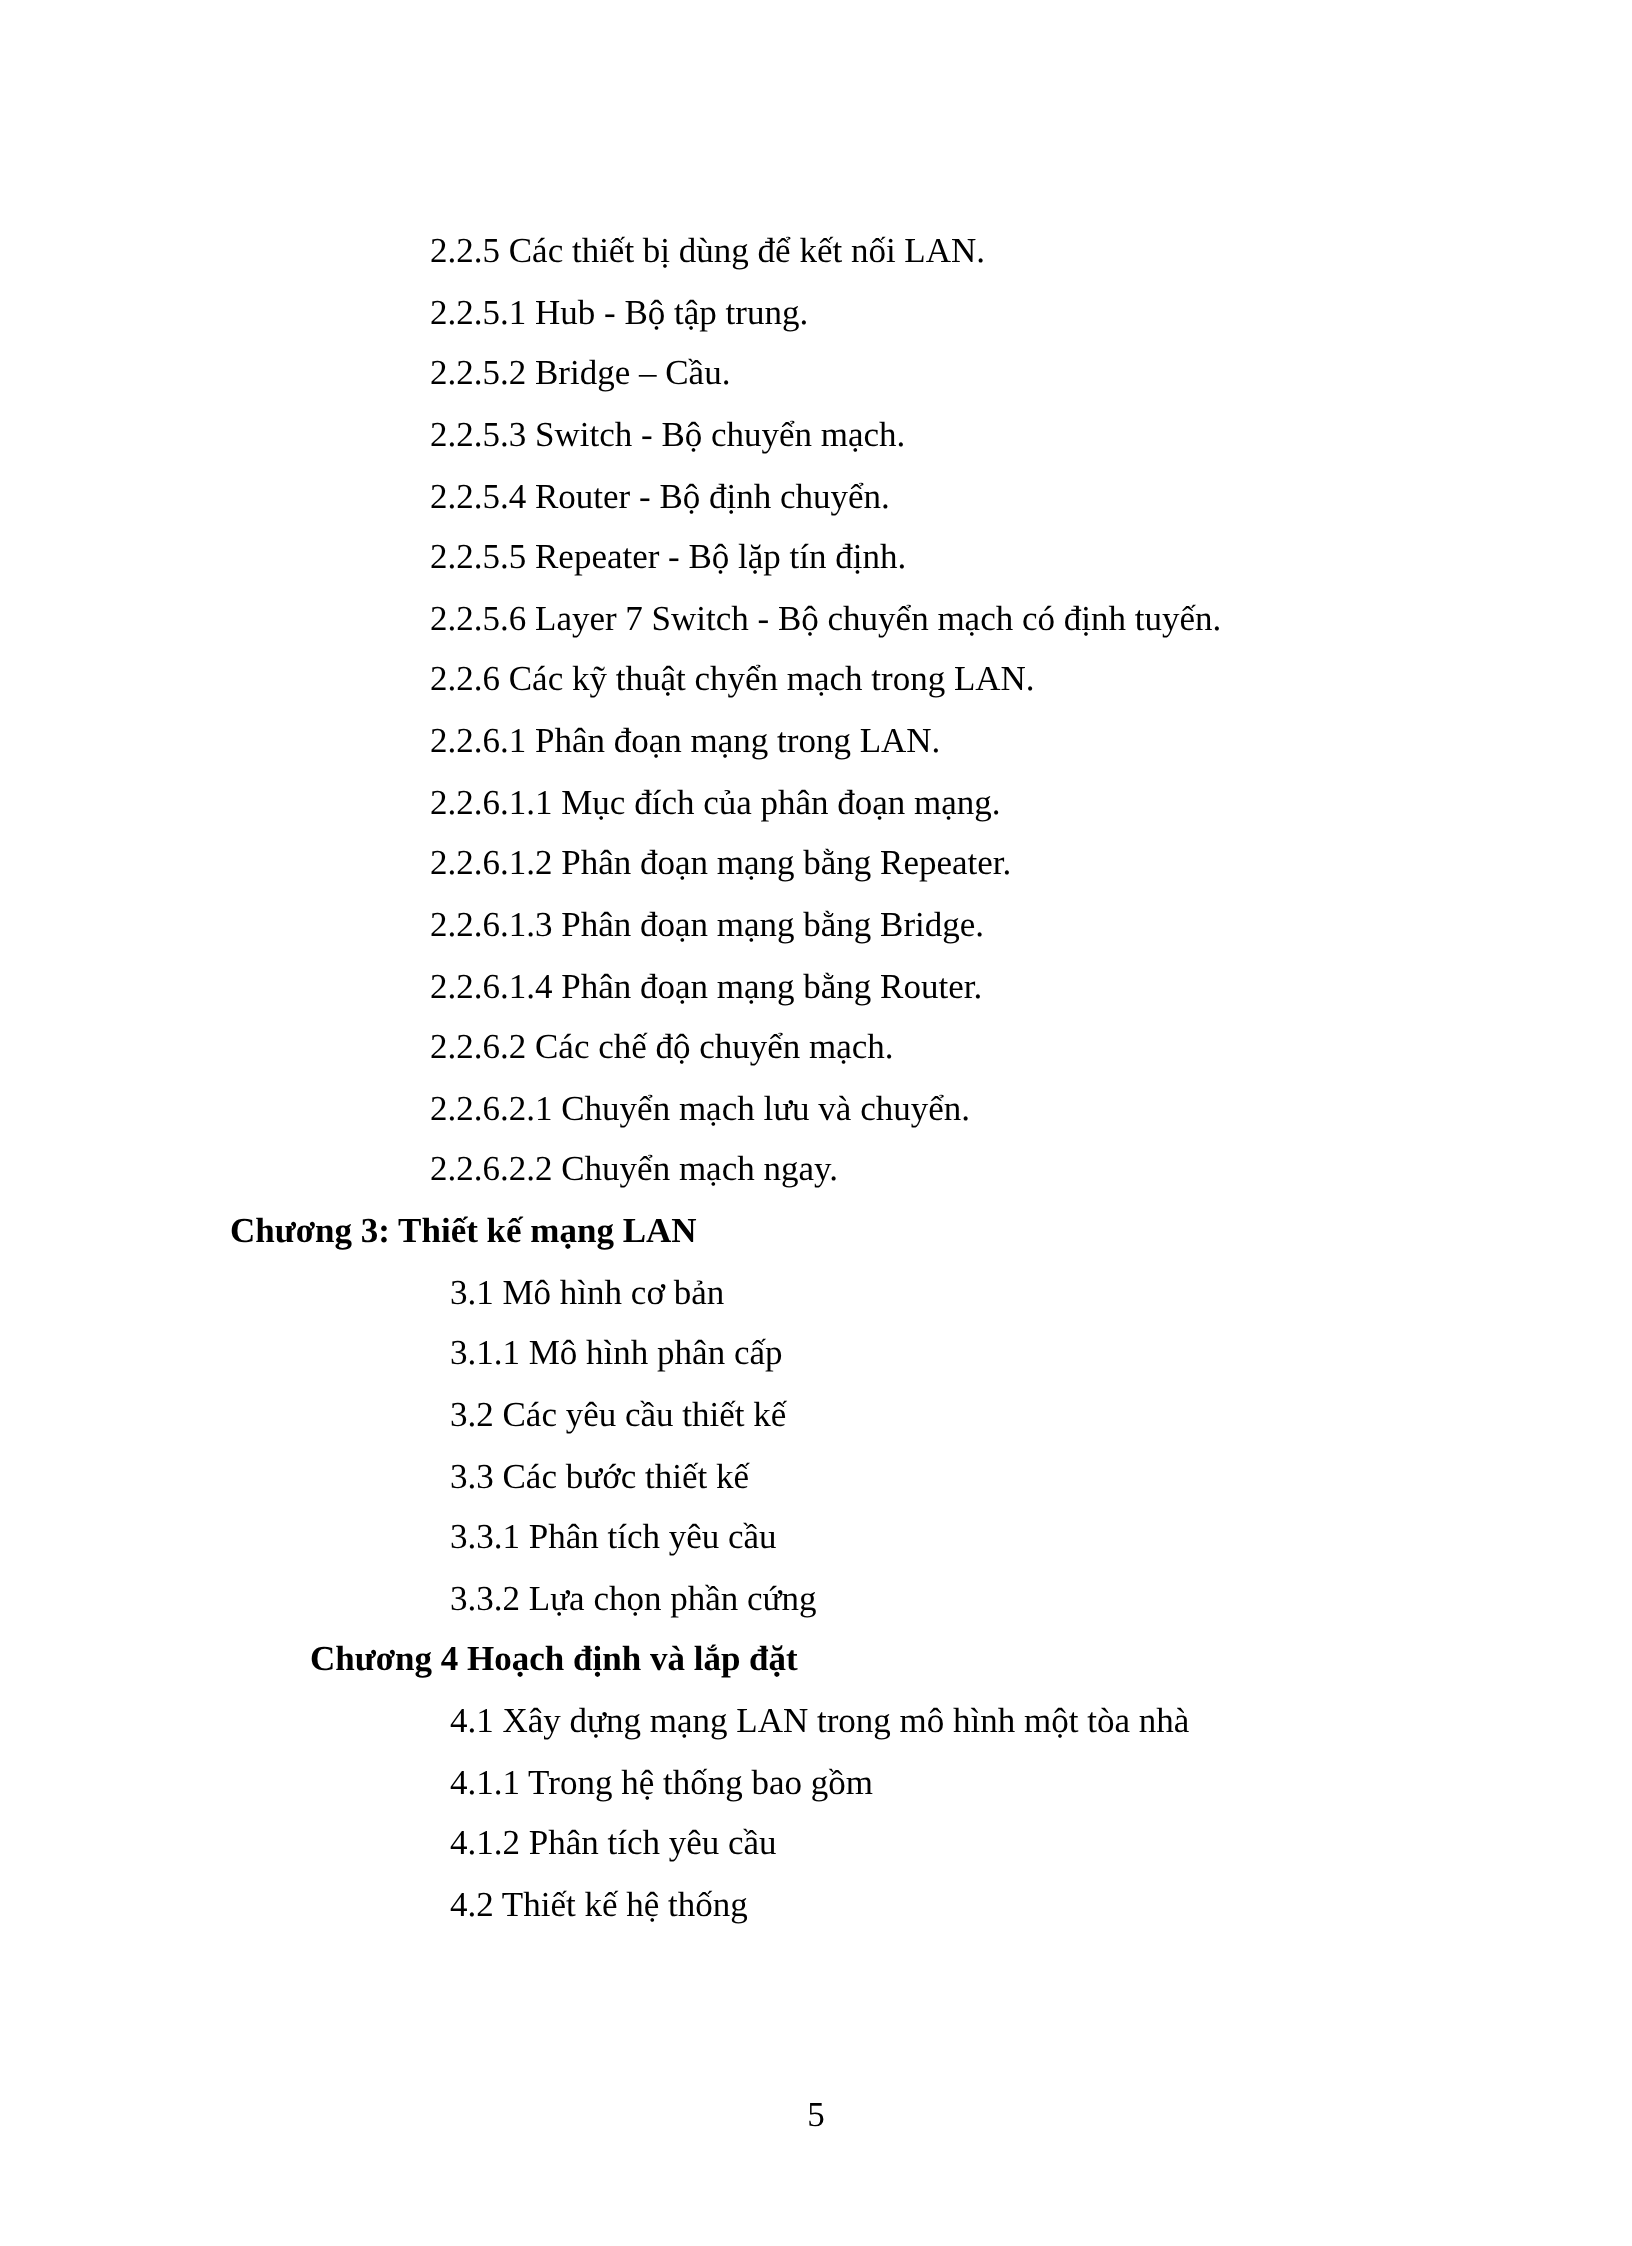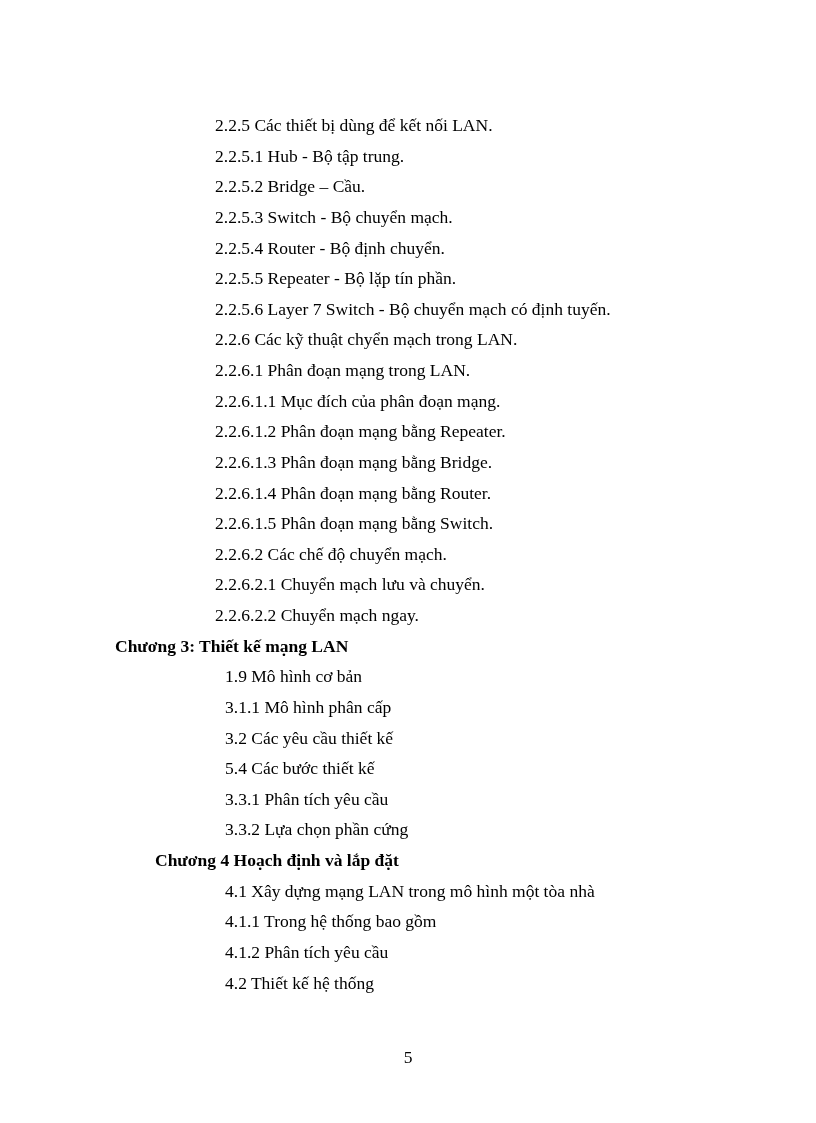--- a/index.html
+++ b/index.html
@@ -34,37 +34,36 @@
   </style>
 </head>
 <body>
 
 <div id="toc">
     <div class="toc-line indent-1">2.2.5 Các thiết bị dùng để kết nối LAN.</div>
     <div class="toc-line indent-1">2.2.5.1 Hub - Bộ tập trung.</div>
     <div class="toc-line indent-1">2.2.5.2 Bridge – Cầu.</div>
     <div class="toc-line indent-1">2.2.5.3 Switch - Bộ chuyển mạch.</div>
     <div class="toc-line indent-1">2.2.5.4 Router - Bộ định chuyển.</div>
-    <div class="toc-line indent-1">2.2.5.5 Repeater - Bộ lặp tín phần.</div>
+    <div class="toc-line indent-1">2.2.5.5 Repeater - Bộ lặp tín định.</div>
     <div class="toc-line indent-1">2.2.5.6 Layer 7 Switch - Bộ chuyển mạch có định tuyến.</div>
     <div class="toc-line indent-1">2.2.6 Các kỹ thuật chyển mạch trong LAN.</div>
     <div class="toc-line indent-1">2.2.6.1 Phân đoạn mạng trong LAN.</div>
     <div class="toc-line indent-1">2.2.6.1.1 Mục đích của phân đoạn mạng.</div>
     <div class="toc-line indent-1">2.2.6.1.2 Phân đoạn mạng bằng Repeater.</div>
     <div class="toc-line indent-1">2.2.6.1.3 Phân đoạn mạng bằng Bridge.</div>
     <div class="toc-line indent-1">2.2.6.1.4 Phân đoạn mạng bằng Router.</div>
-    <div class="toc-line indent-1">2.2.6.1.5 Phân đoạn mạng bằng Switch.</div>
     <div class="toc-line indent-1">2.2.6.2 Các chế độ chuyển mạch.</div>
     <div class="toc-line indent-1">2.2.6.2.1 Chuyển mạch lưu và chuyển.</div>
     <div class="toc-line indent-1">2.2.6.2.2 Chuyển mạch ngay.</div>
     <div class="toc-line indent-h">Chương 3: Thiết kế mạng LAN</div>
-    <div class="toc-line indent-2">1.9 Mô hình cơ bản</div>
+    <div class="toc-line indent-2">3.1 Mô hình cơ bản</div>
     <div class="toc-line indent-2">3.1.1 Mô hình phân cấp</div>
     <div class="toc-line indent-2">3.2 Các yêu cầu thiết kế</div>
-    <div class="toc-line indent-2">5.4 Các bước thiết kế</div>
+    <div class="toc-line indent-2">3.3 Các bước thiết kế</div>
     <div class="toc-line indent-2">3.3.1 Phân tích yêu cầu</div>
     <div class="toc-line indent-2">3.3.2 Lựa chọn phần cứng</div>
     <div class="toc-line indent-h2">Chương 4 Hoạch định và lắp đặt</div>
     <div class="toc-line indent-2">4.1 Xây dựng mạng LAN trong mô hình một tòa nhà</div>
     <div class="toc-line indent-2">4.1.1 Trong hệ thống bao gồm</div>
     <div class="toc-line indent-2">4.1.2 Phân tích yêu cầu</div>
     <div class="toc-line indent-2">4.2 Thiết kế hệ thống</div>
   </div>
 
 <div class="page-number">5</div>

